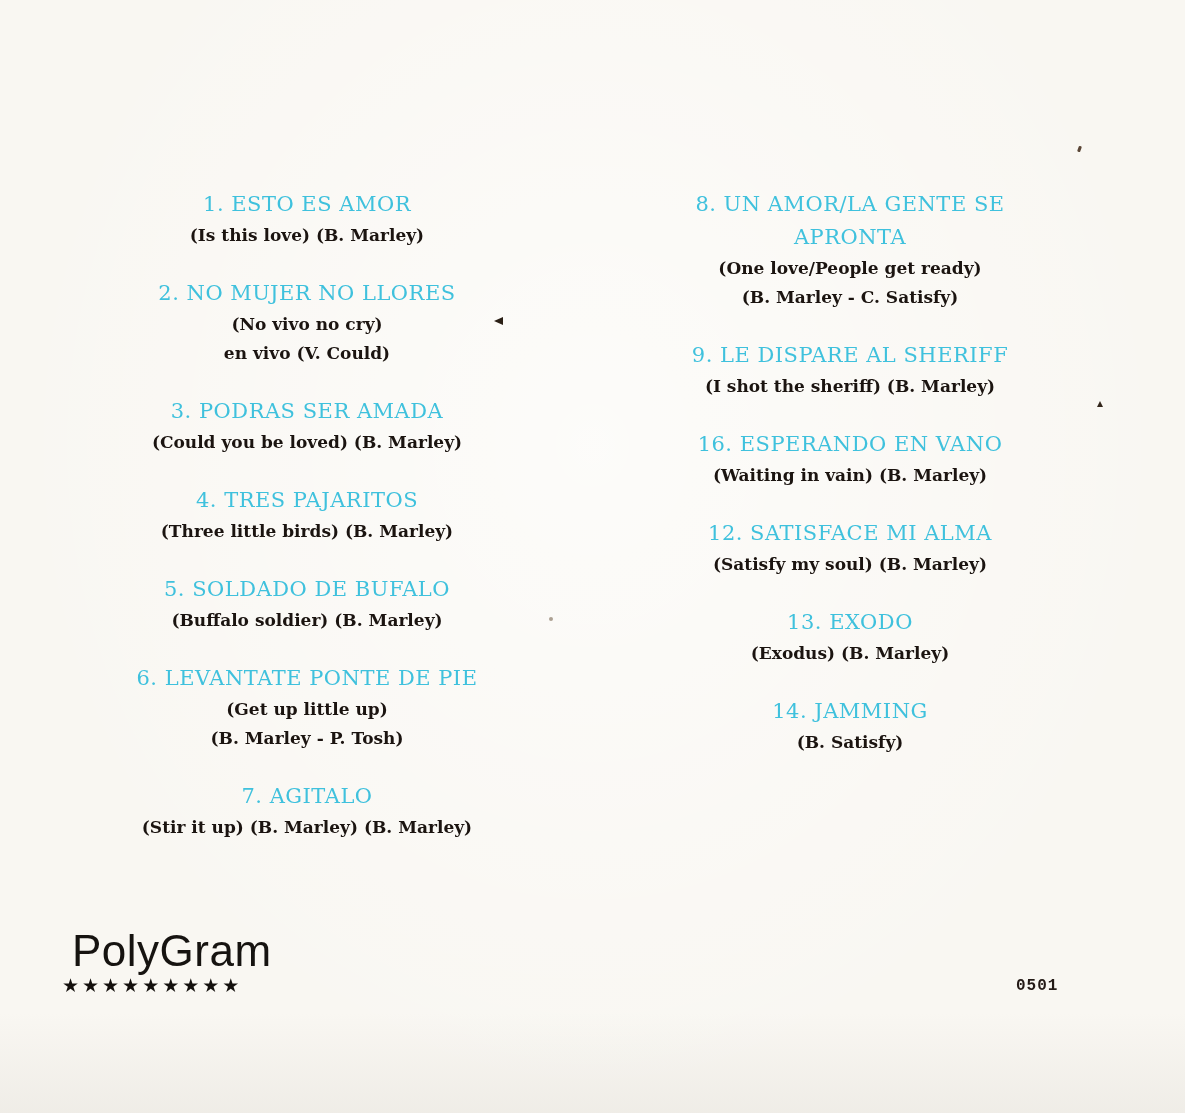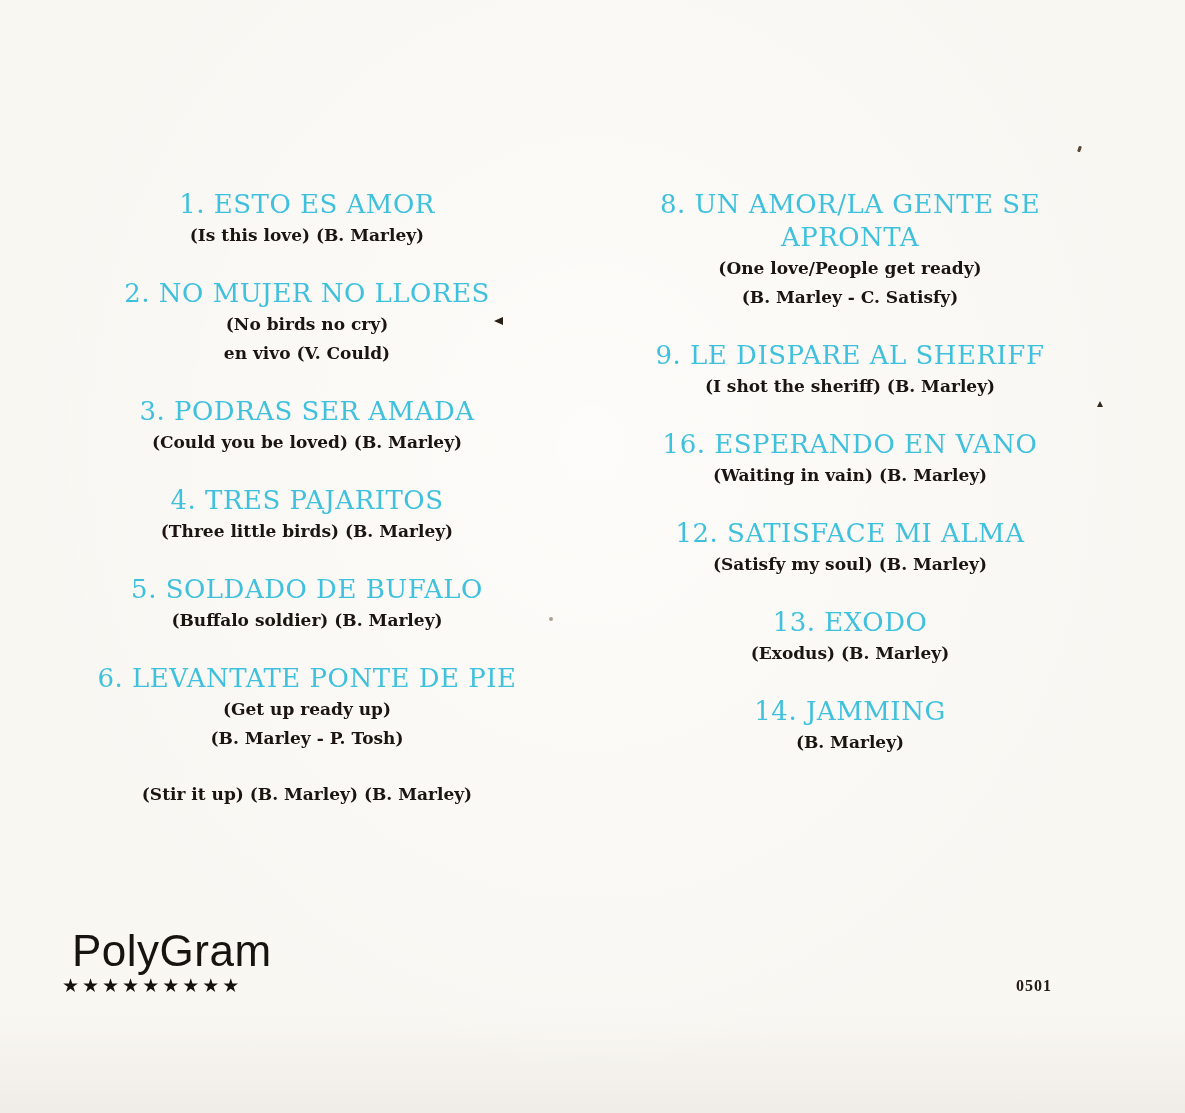--- a/index.html
+++ b/index.html
@@ -25,21 +25,21 @@
   .column {
     position: absolute;
     top: 188px;
     text-align: center;
   }
   .column.left  { left: 83px;  width: 448px; }
   .column.right { left: 636px; width: 428px; }
   .track { margin-bottom: 27px; }
   .title-line {
     color: var(--title-color, #3fc1dd);
-    font-size: 26px;
+    font-size: 21px;
     line-height: 33px;
     letter-spacing: 0.5px;
     white-space: nowrap;
     text-align: center;
   }
   .credit-line {
     color: var(--credit-color, #1b1410);
     font-size: 17px;
     font-weight: bold;
     line-height: 29px;
@@ -62,21 +62,21 @@
     font-family: "DejaVu Sans", sans-serif;
     font-size: 19px;
     letter-spacing: 3px;
     color: #14100d;
     white-space: nowrap;
   }
   .catalog-number {
     position: absolute;
     left: 1016px;
     top: 977px;
-    font-family: Liberation Serif, serif;
+    font-family: Liberation Mono, monospace;
     font-weight: bold;
     font-size: 16px;
     letter-spacing: 1px;
     color: #241a16;
   }
   
   .speck { position: absolute; }
   .speck-arrow {
     left: 494px; top: 317px;
     width: 0; height: 0;
@@ -111,41 +111,42 @@
 
 <div class="page">
 
   <div class="column left" id="col-left">
       <div class="track">
         <div class="title-line">1. ESTO ES AMOR</div>
         <div class="credit-line">(Is this love) (B. Marley)</div>
       </div>
       <div class="track">
         <div class="title-line">2. NO MUJER NO LLORES</div>
-        <div class="credit-line">(No birds no cry)</div>
+        <div class="credit-line">(No vivo no cry)</div>
         <div class="credit-line">en vivo (V. Could)</div>
       </div>
       <div class="track">
         <div class="title-line">3. PODRAS SER AMADA</div>
         <div class="credit-line">(Could you be loved) (B. Marley)</div>
       </div>
       <div class="track">
         <div class="title-line">4. TRES PAJARITOS</div>
         <div class="credit-line">(Three little birds) (B. Marley)</div>
       </div>
       <div class="track">
         <div class="title-line">5. SOLDADO DE BUFALO</div>
         <div class="credit-line">(Buffalo soldier) (B. Marley)</div>
       </div>
       <div class="track">
         <div class="title-line">6. LEVANTATE PONTE DE PIE</div>
-        <div class="credit-line">(Get up ready up)</div>
+        <div class="credit-line">(Get up little up)</div>
         <div class="credit-line">(B. Marley - P. Tosh)</div>
       </div>
       <div class="track">
+        <div class="title-line">7. AGITALO</div>
         <div class="credit-line">(Stir it up) (B. Marley) (B. Marley)</div>
       </div>
     </div>
 
   <div class="column right" id="col-right">
       <div class="track">
         <div class="title-line">8. UN AMOR/LA GENTE SE</div>
         <div class="title-line">APRONTA</div>
         <div class="credit-line">(One love/People get ready)</div>
         <div class="credit-line">(B. Marley - C. Satisfy)</div>
@@ -161,21 +162,21 @@
       <div class="track">
         <div class="title-line">12. SATISFACE MI ALMA</div>
         <div class="credit-line">(Satisfy my soul) (B. Marley)</div>
       </div>
       <div class="track">
         <div class="title-line">13. EXODO</div>
         <div class="credit-line">(Exodus) (B. Marley)</div>
       </div>
       <div class="track">
         <div class="title-line">14. JAMMING</div>
-        <div class="credit-line">(B. Marley)</div>
+        <div class="credit-line">(B. Satisfy)</div>
       </div>
     </div>
 
   <div class="polygram-logo">PolyGram</div>
 
   <div class="polygram-stars">★★★★★★★★★</div>
 
   <div class="catalog-number">0501</div>
 
   <div class="speck speck-arrow"></div>

